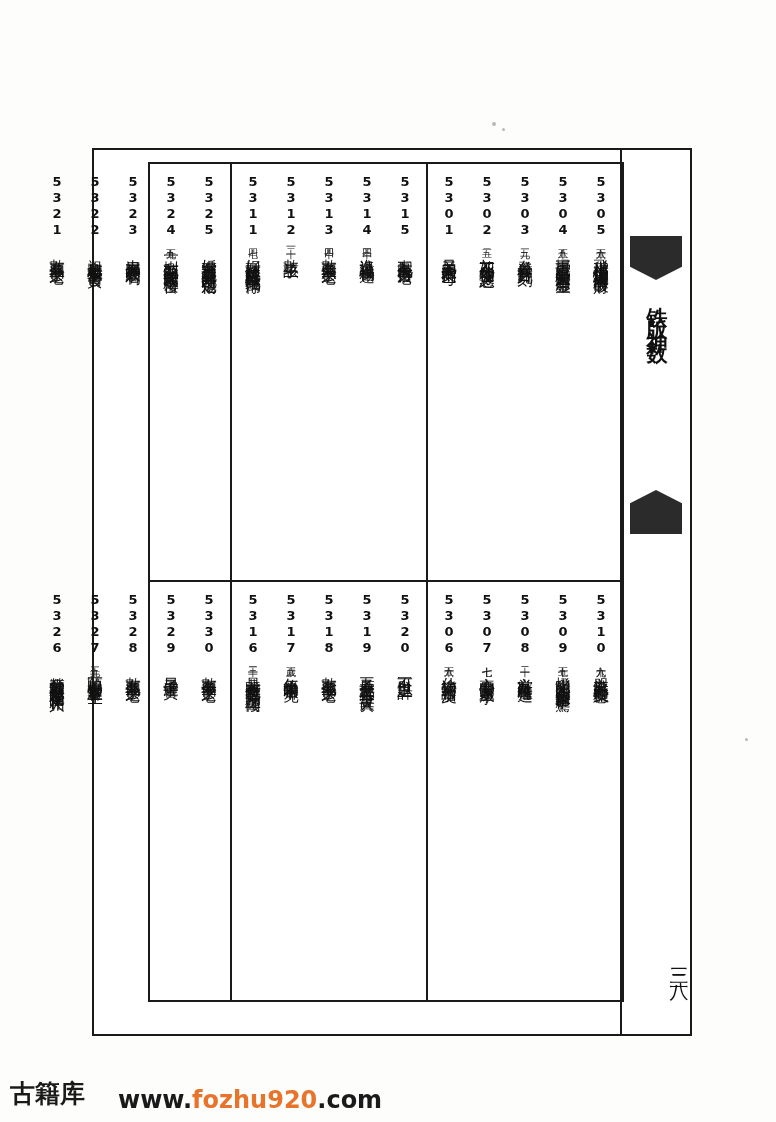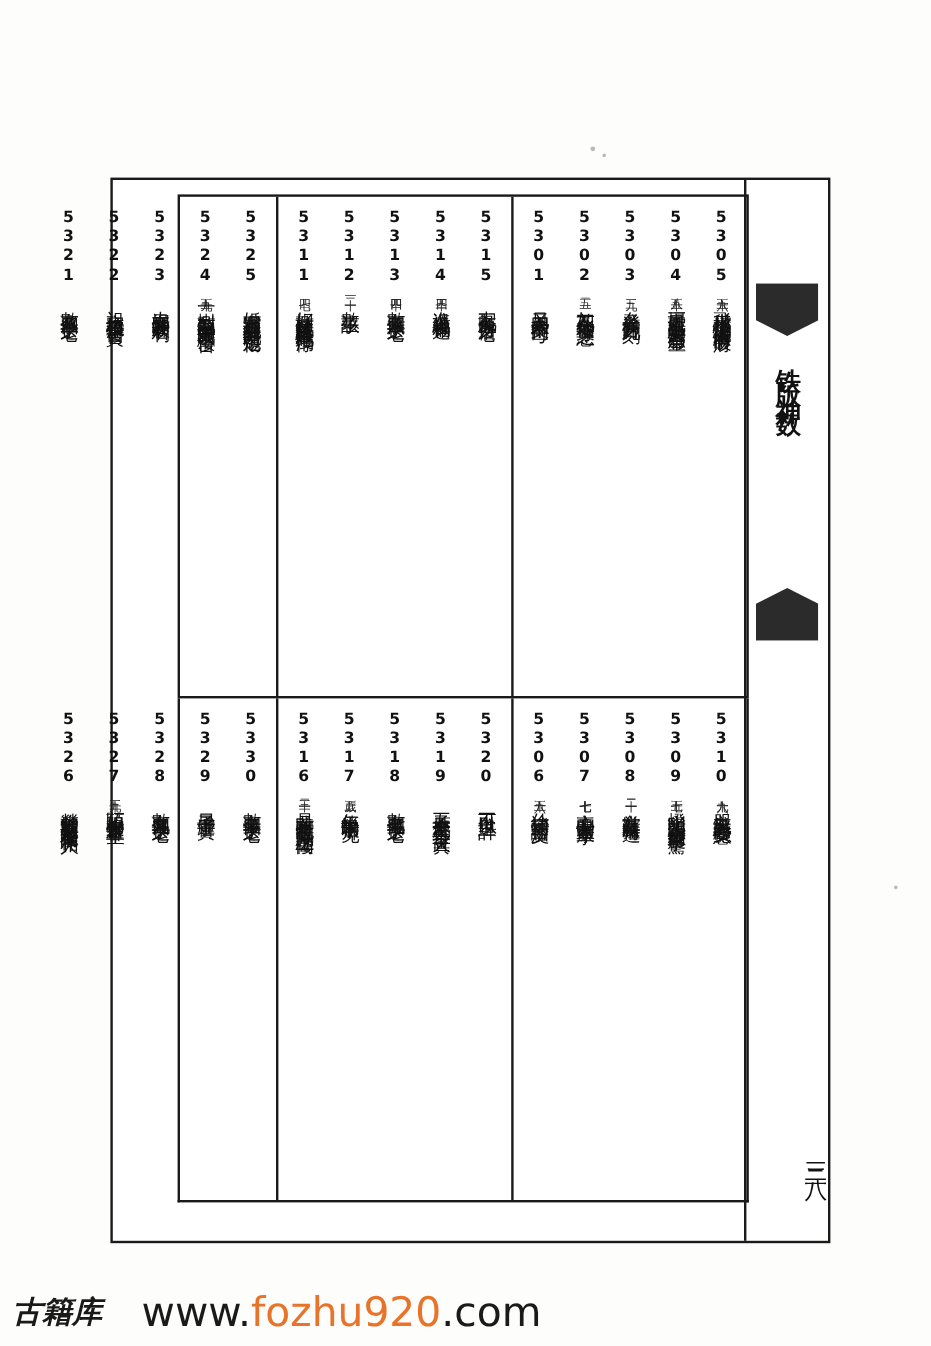--- a/index.html
+++ b/index.html
@@ -150,28 +150,27 @@
     height: 70px;
   }
   .footer-brand {
     position: absolute;
     left: 10px;
     bottom: 12px;
     font-size: 25px;
     font-weight: bold;
     color: #1a1a1a;
     font-family: "DejaVu Sans", "Liberation Sans", sans-serif;
-    font-style: italic;
   }
   .footer-url {
     position: absolute;
     left: 118px;
     bottom: 8px;
-    font-size: 34px;
-    font-weight: normal;
+    font-size: 24px;
+    font-weight: bold;
     font-family: "DejaVu Sans", "Liberation Sans", sans-serif;
     color: #1a1a1a;
     margin-top: 42px;
   }
   .footer-url .hl { color: #e8742c; }
 
   .speck { position: absolute; background: #b9b9b9; border-radius: 50%; }
 </style>
 </head>
 <body>

